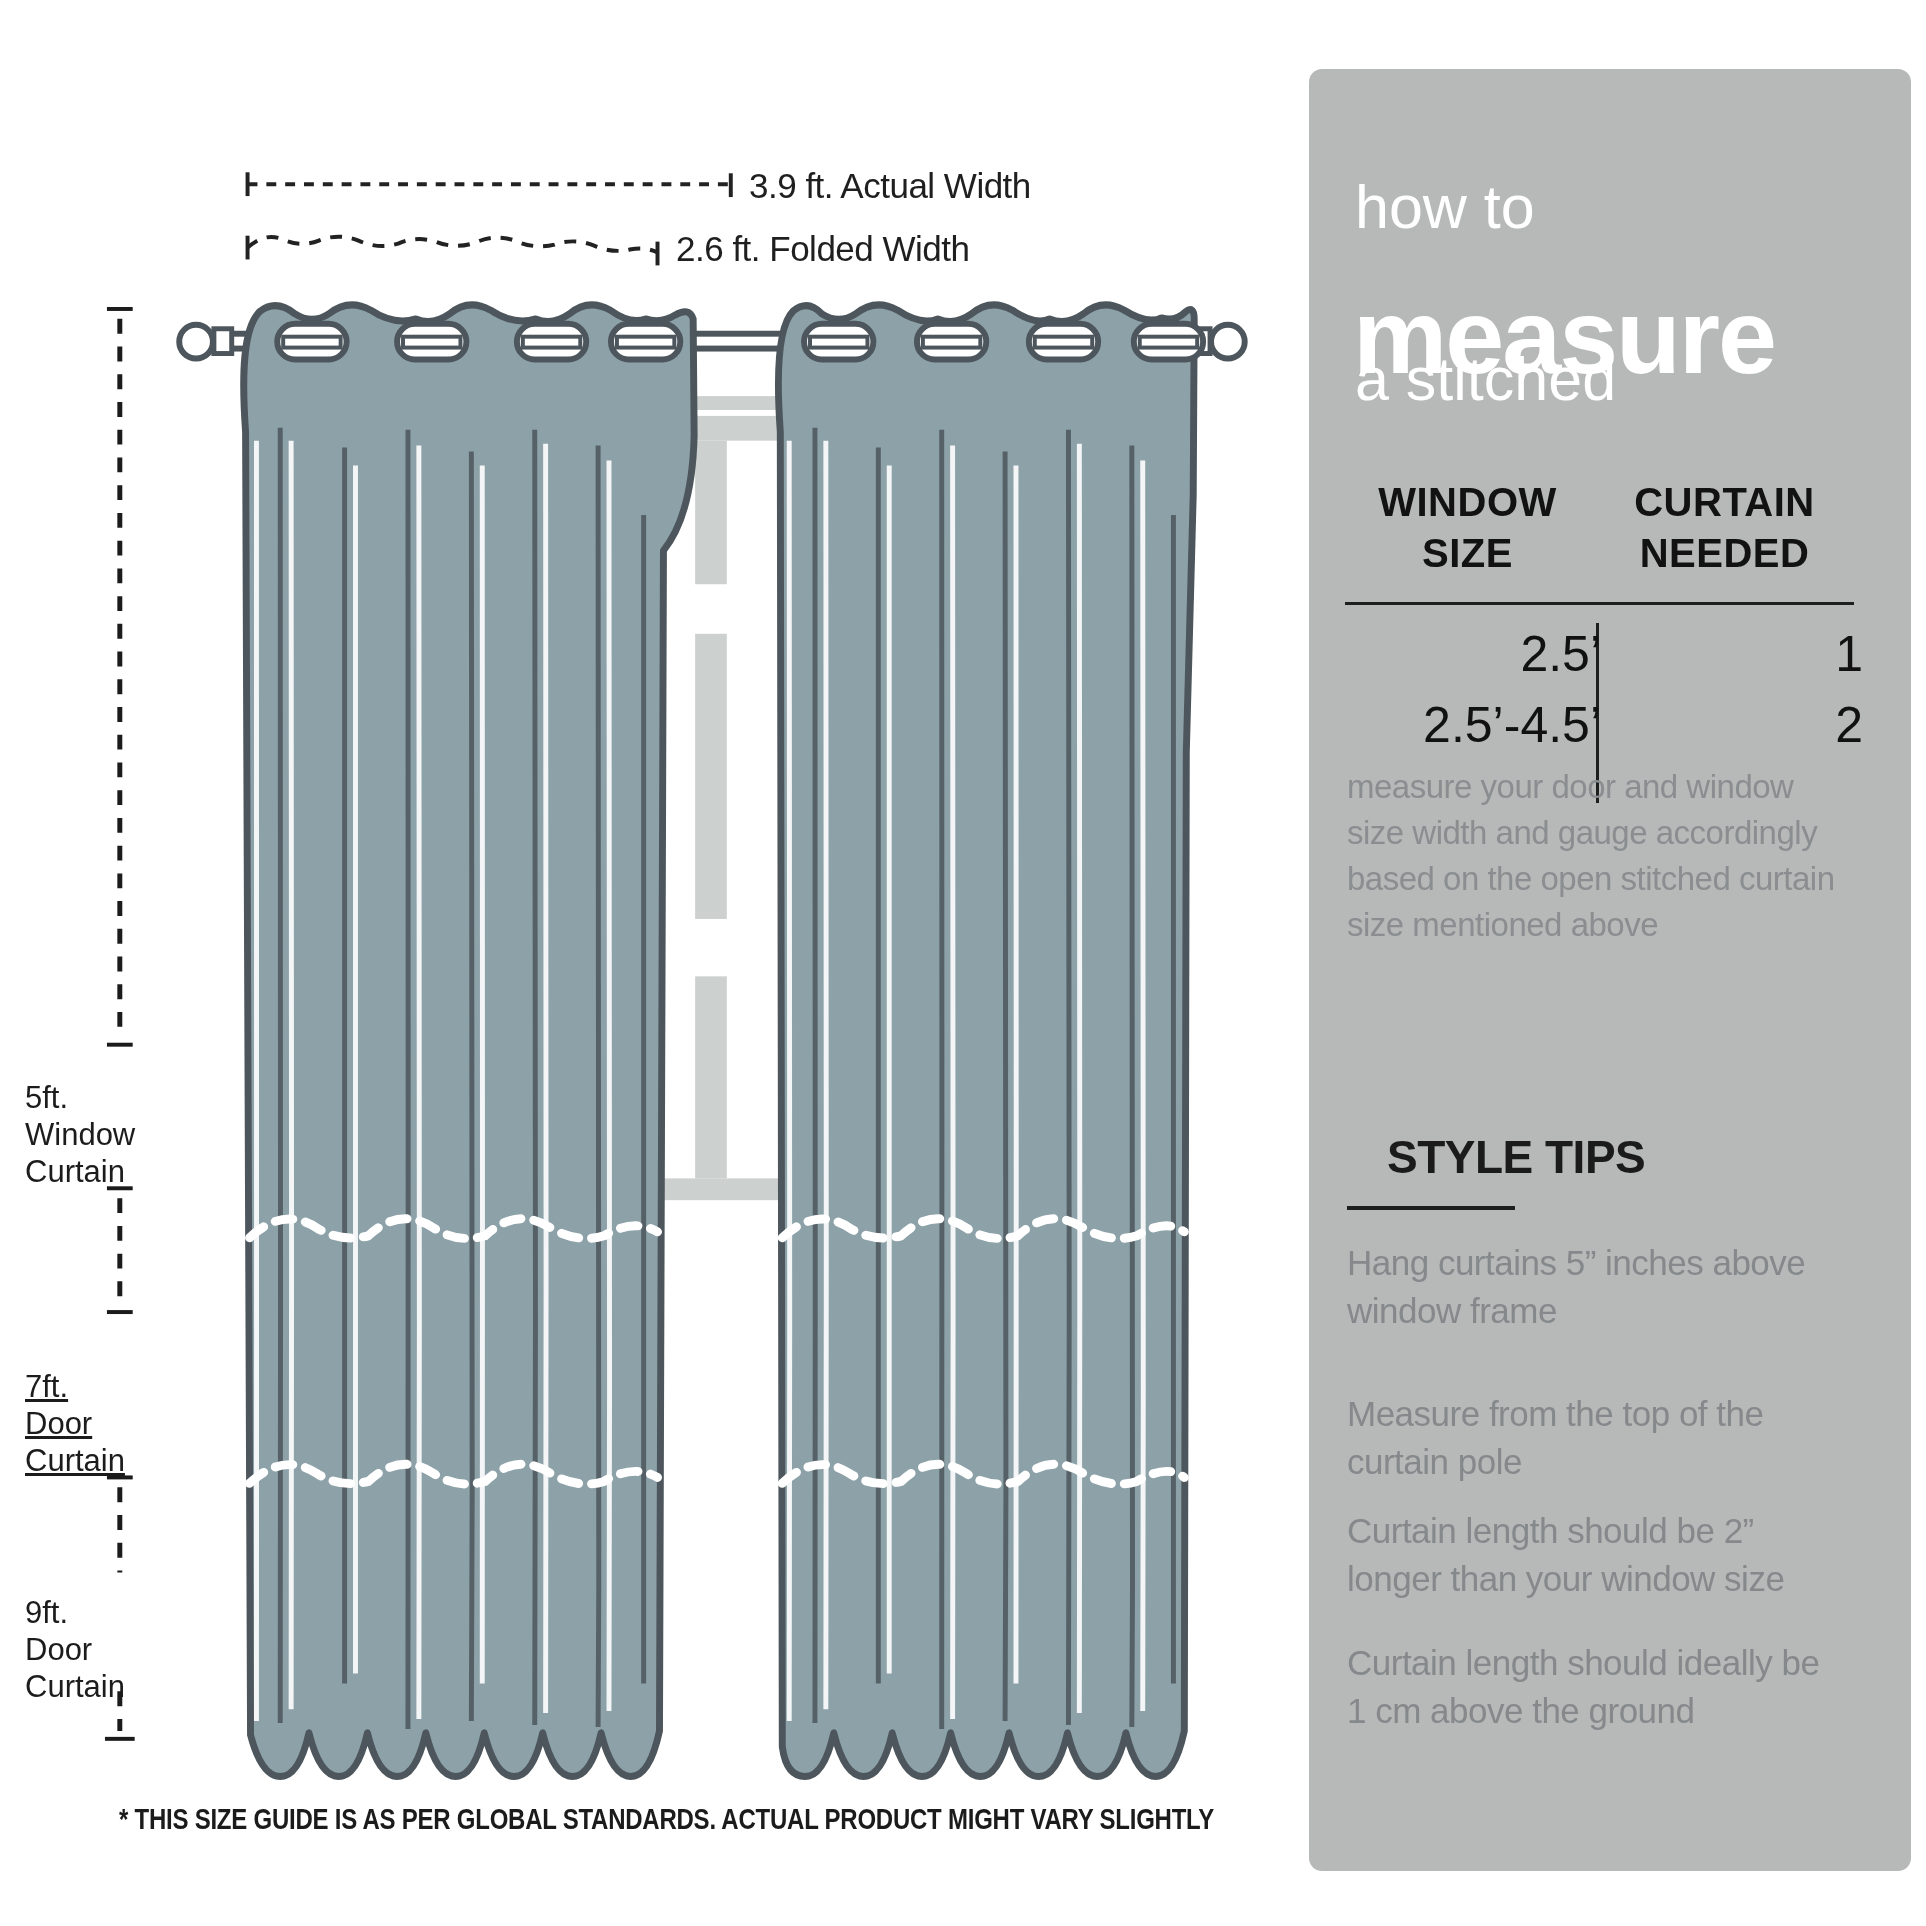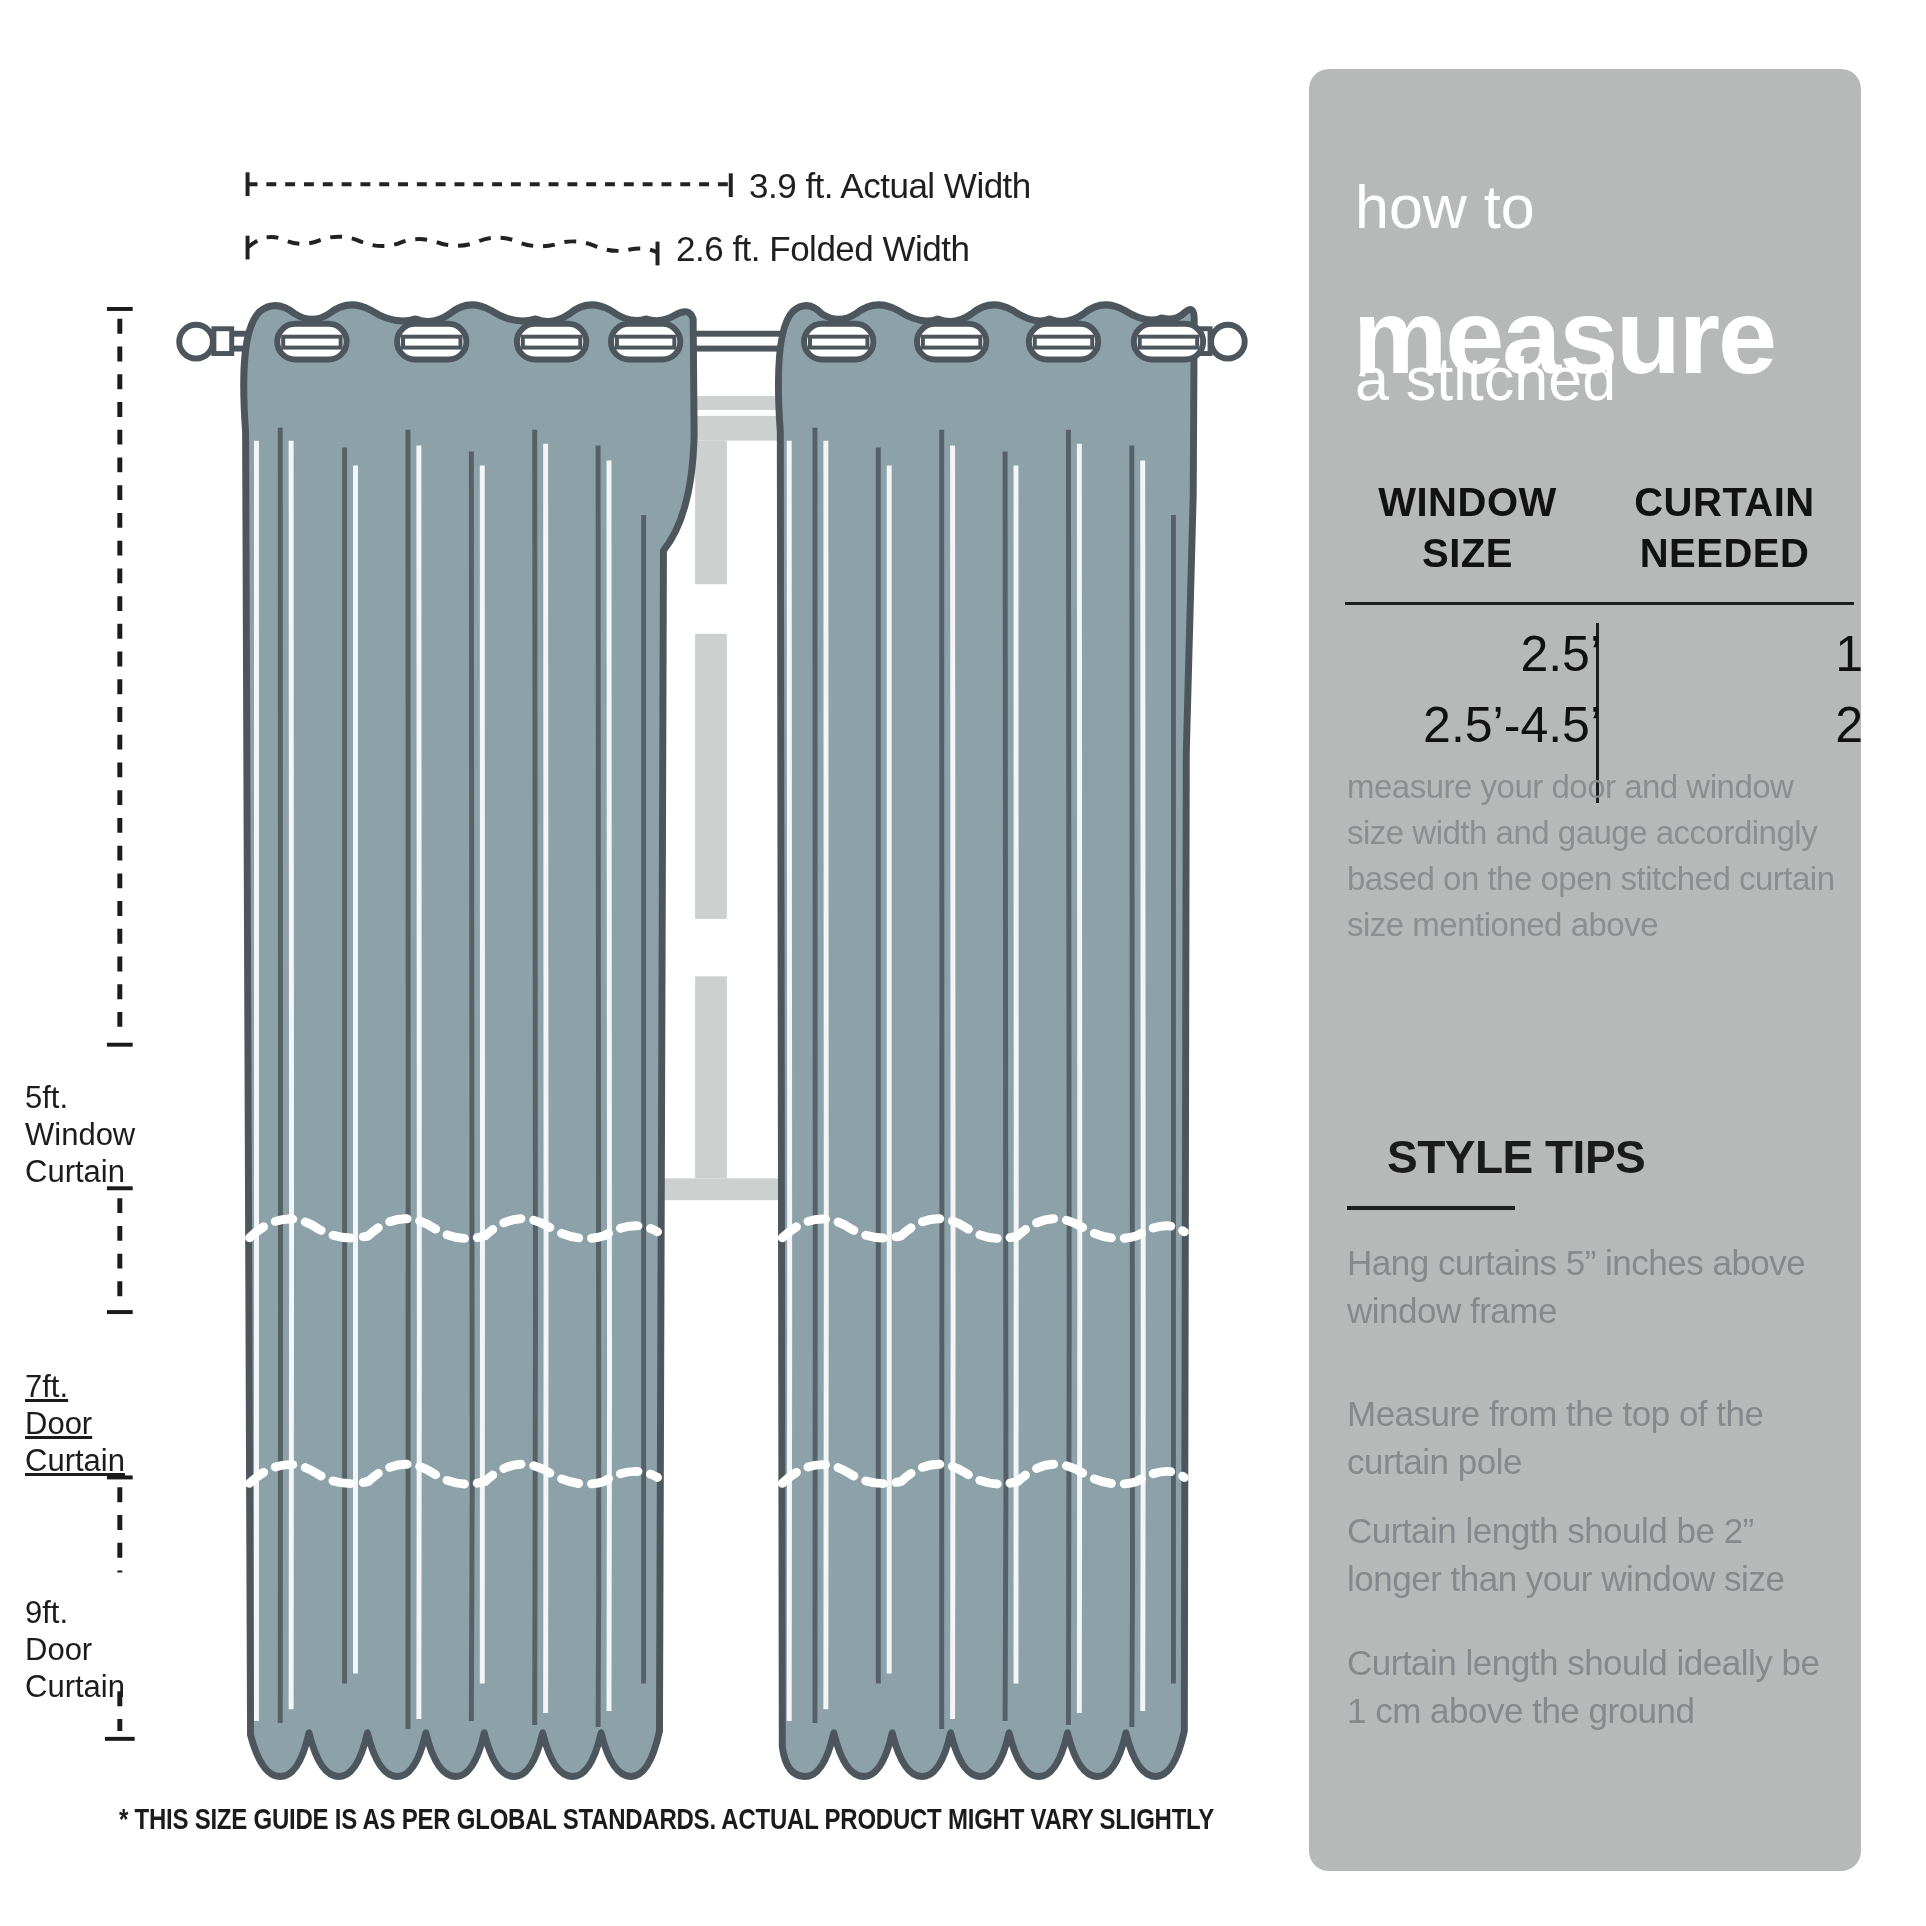--- a/index.html
+++ b/index.html
@@ -17,22 +17,22 @@
   }
   .ruler-label{
     width:188px;text-align:left;font-size:31px;line-height:37px;color:#1c1c1c;
   }
   .disclaimer{
     font-size:30px;font-weight:bold;color:#1b1b1b;white-space:nowrap;
     transform:scaleX(0.80);transform-origin:left top;letter-spacing:-0.3px;
   }
   
   .panel{
-    left:1309px;top:69px;width:552px;height:1802px;
-    background:#b7b9b8;border-radius:20px;
+    left:1309px;top:69px;width:602px;height:1802px;
+    background:#b7b9b8;border-radius:13px;
   }
   .panel .t1{left:46px;top:103px;font-size:61px;font-weight:300;color:#fff;letter-spacing:0;}
   .panel .t2{left:44px;top:164px;font-size:106px;font-weight:bold;color:#fff;letter-spacing:-2px;margin-top:43px;}
   .panel .t3{left:46px;top:275px;font-size:61px;font-weight:300;color:#fff;}
   .panel .col-head{
     width:277px;text-align:center;font-size:40px;font-weight:bold;line-height:51px;
     color:#121212;letter-spacing:0.5px;
   }
   .panel .hrule{left:36px;top:533px;width:509px;height:3px;background:#1e1e1e;}
   .panel .vrule{left:287px;top:554px;width:3px;height:180px;background:#1e1e1e;}

